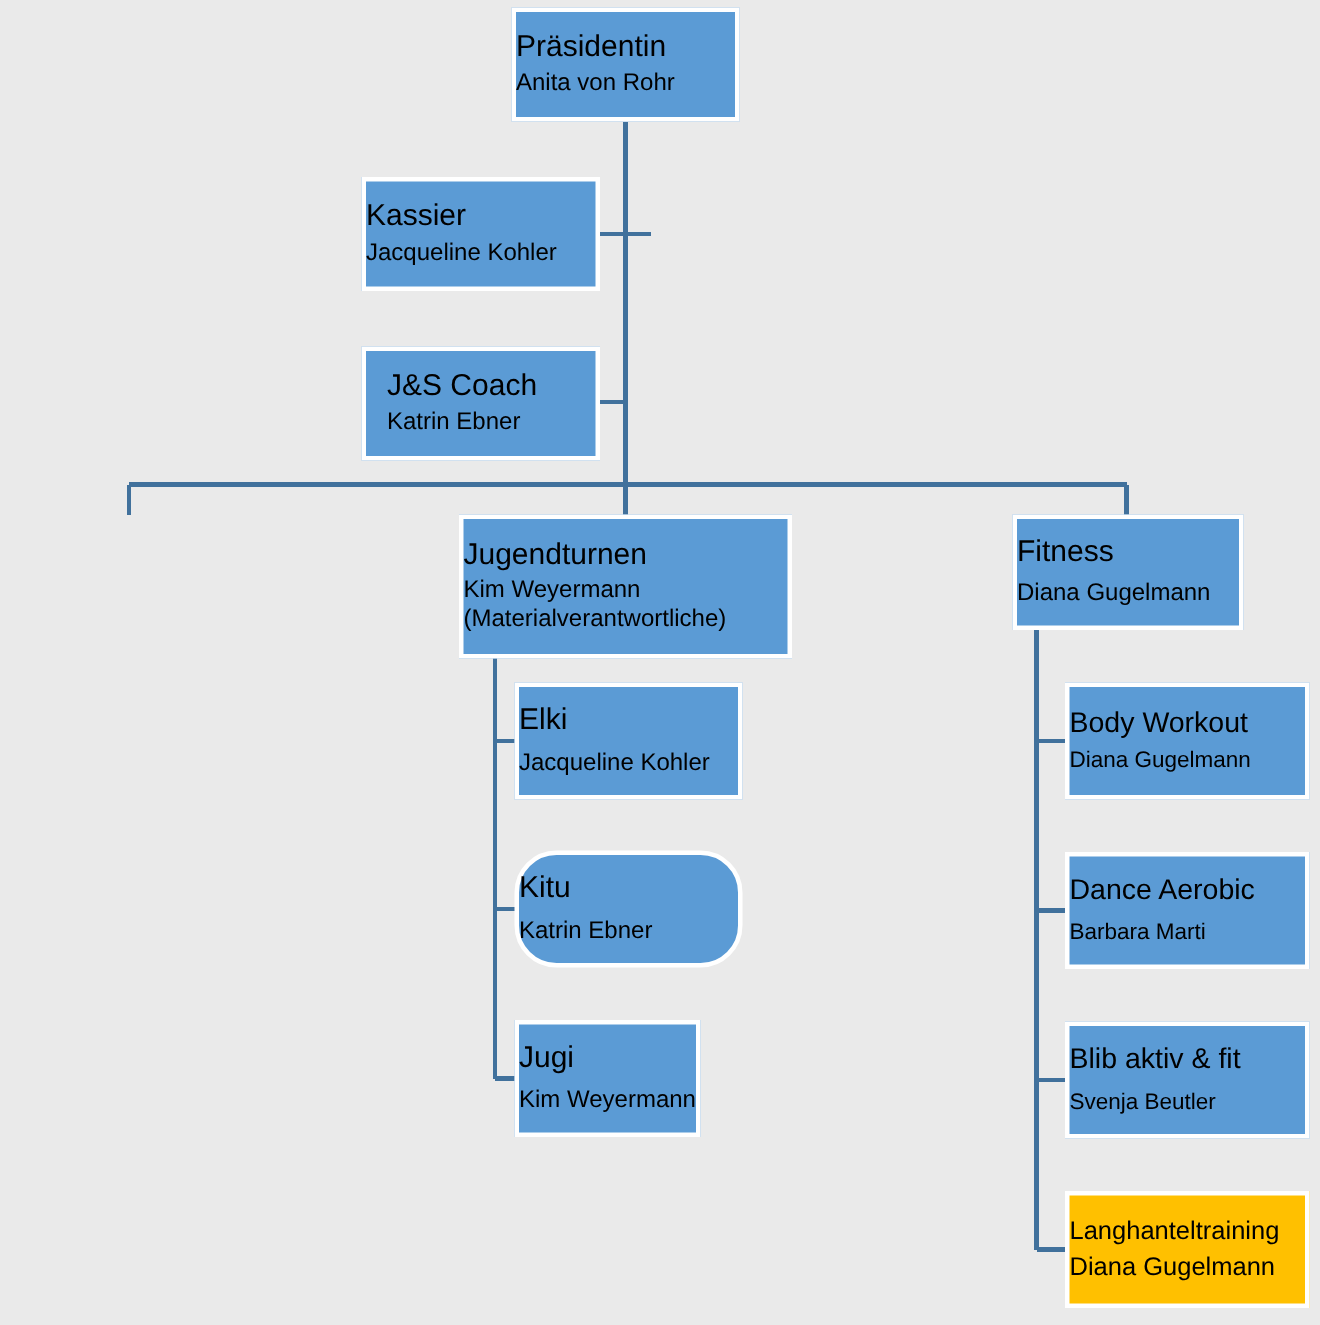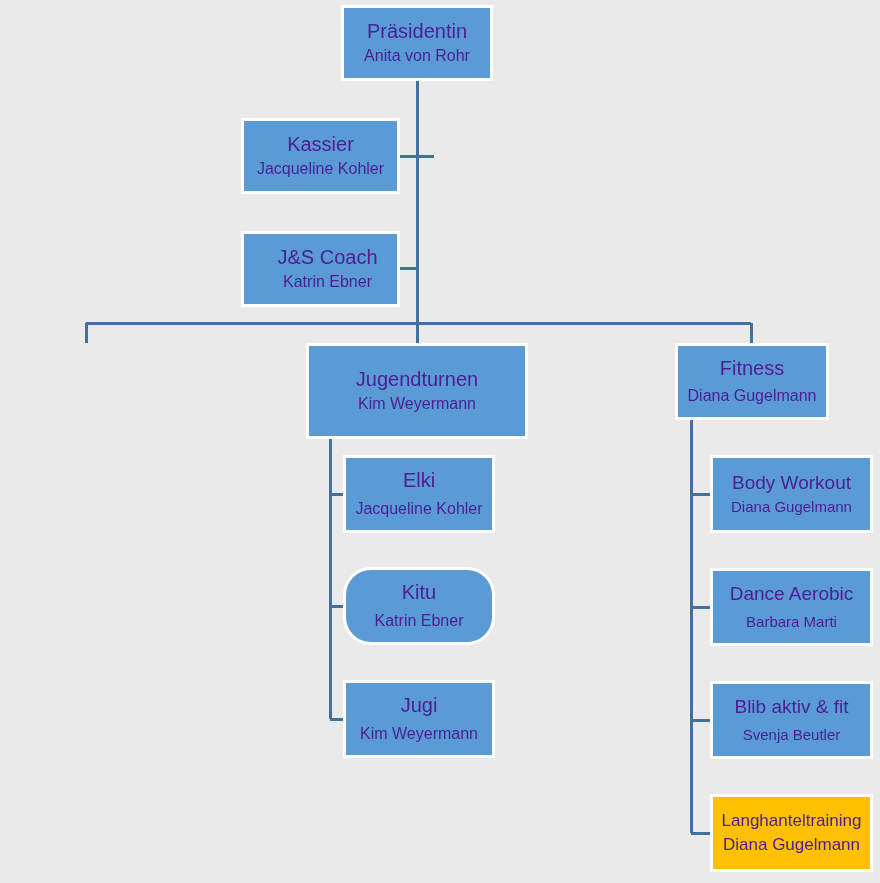--- a/index.html
+++ b/index.html
@@ -25,24 +25,24 @@
     top: 0;
     width: 880px;
     height: 883px;
     pointer-events: none;
   }
   .node {
     position: absolute;
     box-sizing: border-box;
     background: #5B9BD5;
     border: 3px solid #FFFFFF;
-    color: #4c1d95;
+    color: #000000;
     display: flex;
     flex-direction: column;
-    align-items: center;
+    align-items: flex-start;
     justify-content: center;
     text-align: center;
     line-height: 1.18;
     z-index: 3;
   }
   .node.accent {
     background: #FFC000;
   }
   .node .title {
     font-size: 20px;
@@ -112,38 +112,39 @@
 
   <div class="node gap-sm" style="left:241px; top:231px; width:159px; height:76px;padding-left:14px;">
     <span class="title">J&amp;S Coach</span>
     <span class="sub">Katrin Ebner</span>
   </div>
 
 
   <div class="node gap-sm" style="left:306px; top:343px; width:222px; height:96px;">
     <span class="title">Jugendturnen</span>
     <span class="sub">Kim Weyermann</span>
+    <span class="sub2">(Materialverantwortliche)</span>
   </div>
 
   <div class="node gap-md" style="left:675px; top:343px; width:154px; height:77px;">
     <span class="title">Fitness</span>
     <span class="sub">Diana Gugelmann</span>
   </div>
 
   <div class="node gap-md" style="left:343px; top:455px; width:152px; height:78px;">
     <span class="title">Elki</span>
     <span class="sub">Jacqueline Kohler</span>
   </div>
 
   <div class="node gap-md" style="left:343px; top:567px; width:152px; height:78px;border-radius:28px;">
     <span class="title">Kitu</span>
     <span class="sub">Katrin Ebner</span>
   </div>
 
-  <div class="node gap-md" style="left:343px; top:680px; width:152px; height:78px;">
+  <div class="node gap-md" style="left:343px; top:680px; width:124px; height:78px;">
     <span class="title">Jugi</span>
     <span class="sub">Kim Weyermann</span>
   </div>
 
   <div class="node compact gap-sm" style="left:710px; top:455px; width:163px; height:78px;">
     <span class="title">Body Workout</span>
     <span class="sub">Diana Gugelmann</span>
   </div>
 
   <div class="node compact gap-md" style="left:710px; top:681px; width:163px; height:78px;">

